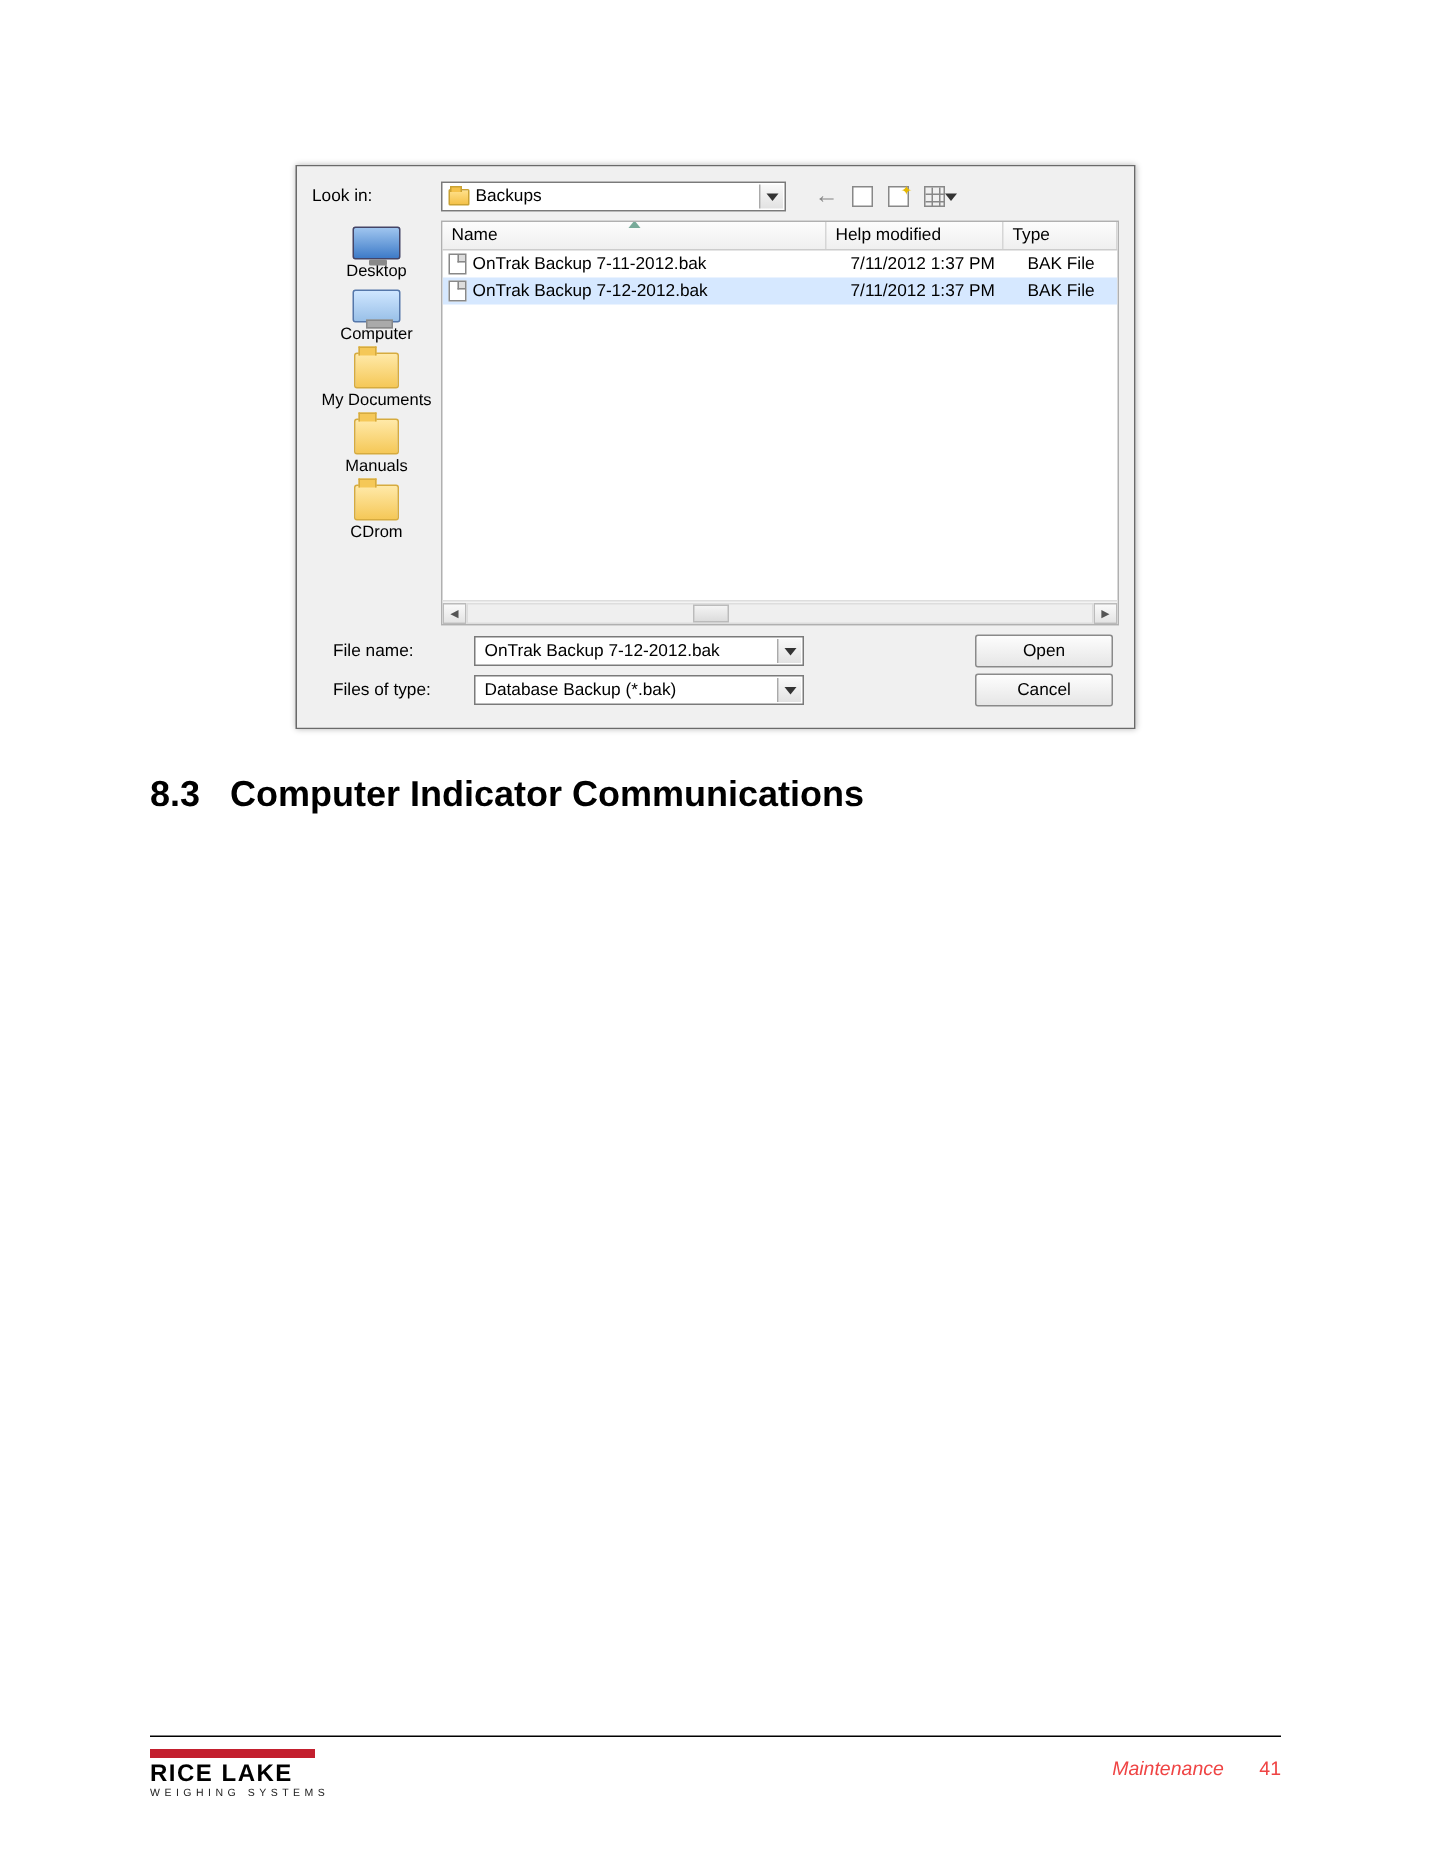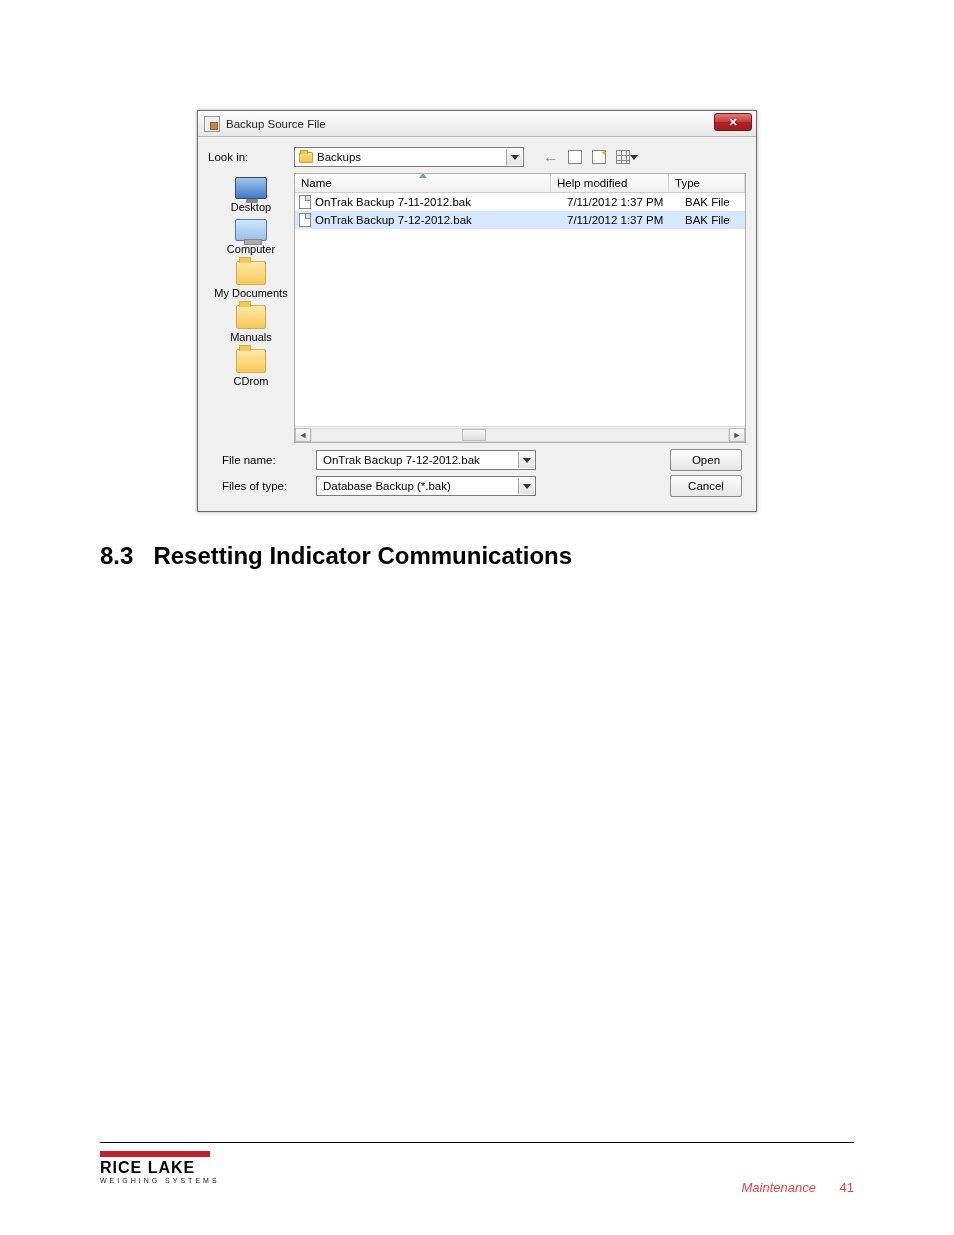--- a/index.html
+++ b/index.html
@@ -129,21 +129,21 @@
   .hscroll { height:16px; background:#f3f3f3; border-top:1px solid #ddd; display:flex; align-items:center; }
   .hscroll .btn { width:16px; height:14px; background:linear-gradient(#fafafa,#e4e4e4); border:1px solid #bbb; display:flex;align-items:center;justify-content:center; font-size:9px; color:#555;}
   .hscroll .track { flex:1; height:14px; background:#efefef; border:1px solid #ddd; position:relative; }
   .hscroll .thumb { position:absolute; left:36%; top:0; bottom:0; width:24px; background:linear-gradient(#f4f4f4,#dcdcdc); border:1px solid #bbb;}
 
   .bottom-rows { margin-top: 6px; }
   .brow { display:flex; align-items:center; gap:8px; margin: 4px 0; justify-content: center; }
   .brow .blabel { width: 100px; padding-left: 14px; }
   .brow .bselect { flex: 0 0 220px; height:20px; border:1px solid #7a7a7a; background:#fff; display:flex; align-items:center; padding:0 2px 0 6px; position:relative;}
   .winbtn {
-    width: 72px; height: 22px; margin-left:auto; margin-right: 4px;
+    width: 92px; height: 22px; margin-left:auto; margin-right: 4px;
     background: linear-gradient(#fdfdfd,#e6e6e6);
     border: 1px solid #8a8a8a; border-radius:2px; font-size:11.5px;
     display:flex; align-items:center; justify-content:center;
   }
 
   
   .body-text { margin: 30px 0 0 100px; font-size: 13px; line-height: 1.4; color:#000; }
   .ital { font-style: italic; font-weight: bold; }
   .section-heading {
     margin: 30px 0 20px 0;
@@ -152,42 +152,35 @@
     font-size: 24px; letter-spacing: 0px;
     display:flex; gap: 20px;
   }
   .help-row { margin-left: 100px; font-size: 13px; }
   .help-row .sp { display:inline-block; width: 60px; }
 
   
   .footer {
     position: absolute; left: 100px; right: 100px; bottom: 40px;
     border-top: 1px solid #000; padding-top: 4px;
-    display:flex; align-items:flex-start;flex-direction:column;
+    display:flex; align-items:center;
   }
   .logo-block { transform: translateY(4px); }
   .logo-bar { width: 110px; height: 6px; background:#c31f2e; margin-bottom:2px;}
   .logo-text { font-weight: 900; font-size: 16px; letter-spacing: 1px; font-family: Arial, sans-serif;}
   .logo-sub { font-size: 7px; letter-spacing: 3px; color:#222; }
   .footer-right { margin-left:auto; font-size: 13px; font-style: italic; color:#ef4444; }
   .footer-right .pn { font-style: normal; margin-left: 20px; }
 </style>
 </head>
 <body>
 
 <div class="page">
 
   <div class="dialog">
-    <div class="titlebar">
-      <span class="app-icon"></span>
-      <span class="title">Backup Source File</span>
-      <div class="close-btn">
-        <span class="close-x">✕</span>
-      </div>
-    </div>
     <div class="dlg-body">
       <div class="lookin-row">
         <div class="lookin-label">Look in:</div>
         <div class="lookin-select">
           <span class="folder-icon"></span>
           <span>Backups</span>
           <span class="dd-arrow">
               <span class="tri"></span>
             </span>
         </div>
@@ -291,21 +284,21 @@
               <span>Cancel</span>
             </div>
         </div>
       </div>
     </div>
   </div>
 
 
   <div class="section-heading">
     <span>8.3</span>
-    <span>Resetting Indicator Communications</span>
+    <span>Computer Indicator Communications</span>
   </div>
 
 
   <div class="footer">
     <div class="logo-block">
       <div class="logo-bar"></div>
       <div class="logo-text">RICE LAKE</div>
       <div class="logo-sub">WEIGHING SYSTEMS</div>
     </div>
     <div class="footer-right">

